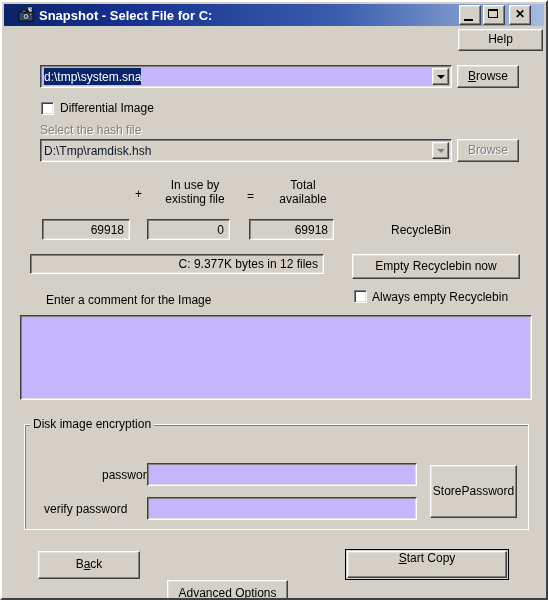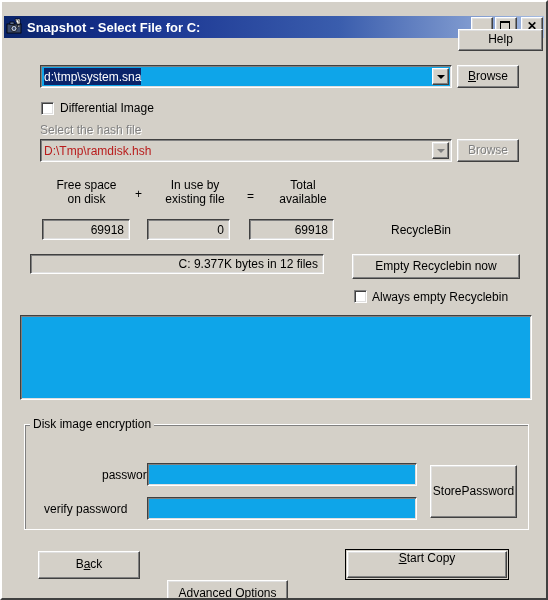--- a/index.html
+++ b/index.html
@@ -21,27 +21,27 @@
     border-top-color: #ffffff;
     border-left-color: #ffffff;
     border-right-color: #404040;
     border-bottom-color: #404040;
     overflow: hidden;
   }
 
   
   .titlebar {
     position: absolute;
-    left: 2px; top: 14px;
+    left: 2px; top: 2px;
     width: 540px;
     height: 22px;
     background: linear-gradient(to right, #0a246a 0%, #16308e 22%, #3a5dad 62%, #a6bce2 100%);
     display: flex;
     align-items: center;
-    padding: 0 0;
+    padding: 0 12px;
     box-sizing: border-box;
   }
   .title-icon {
     width: 18px; height: 18px;
     margin: 0 3px 0 2px;
     flex: 0 0 auto;
     position: relative;
   }
   .title-text {
     color: #ffffff;
@@ -133,21 +133,21 @@
     border-bottom-color: #404040;
     box-shadow: inset -1px -1px 0 #808080, inset 1px 1px 0 #dfdfdf;
     display: flex;
     justify-content: center;
     box-sizing: border-box;
   }
 
   .sunken {
     position: absolute;
     box-sizing: border-box;
-    background: #0ea5e9;
+    background: #c4b5fd;
     border: 1px solid;
     border-top-color: #404040;
     border-left-color: #404040;
     border-right-color: #ffffff;
     border-bottom-color: #ffffff;
     box-shadow: inset 1px 1px 0 #808080, inset -1px -1px 0 #dfdfdf;
   }
   .sunken.gray { background: #d4d0c8; }
 
   .lbl {
@@ -208,21 +208,21 @@
     color: #000;
     white-space: nowrap;
   }
   .field-text.sel {
     background: #0a246a;
     color: #ffffff;
     padding: 1px 0;
     left: 3px;
     top: 2px; bottom: 2px;
   }
-  .field-text.dim { color: #b91c1c; }
+  .field-text.dim { color: #0f172a; }
   .field-text.right {
     left: auto; right: 5px;
   }
 
   
   .groupbox {
     position: absolute;
     box-sizing: border-box;
     border: 1px solid #ffffff;
     box-shadow: inset 1px 1px 0 #808080;
@@ -287,24 +287,20 @@
 
   <div class="lbl dim" style="left:38px; top:121px;">Select the hash file</div>
   <div class="sunken gray" style="left:38px; top:137px; width:412px; height:23px;">
     <span class="field-text dim">D:\Tmp\ramdisk.hsh</span>
     <span class="combo-arrow dis" style="right:2px;"></span>
   </div>
   <div class="btn disabled" style="left:455px; top:137px; width:62px; height:23px;">
     <span>Browse</span>
   </div>
 
-  <div class="lbl ctr" style="left:38px; top:176px; width:93px;">
-    <span>Free space</span><br>
-    <span>on disk</span>
-  </div>
   <div class="lbl" style="left:133px; top:185px;">+</div>
   <div class="lbl ctr" style="left:144px; top:176px; width:98px;">
     <span>In use by</span><br>
     <span>existing file</span>
   </div>
   <div class="lbl" style="left:245px; top:187px;">=</div>
   <div class="lbl ctr" style="left:255px; top:176px; width:92px;">
     <span>Total</span><br>
     <span>available</span>
   </div>
@@ -322,20 +318,21 @@
   <div class="lbl" style="left:389px; top:221px;">RecycleBin</div>
 
   <div class="sunken gray" style="left:28px; top:252px; width:294px; height:20px;">
     <span class="field-text right">C: 9.377K bytes in 12 files</span>
   </div>
 
   <div class="btn" style="left:350px; top:252px; width:168px; height:25px;">
     <span>Empty Recyclebin now</span>
   </div>
 
+  <div class="lbl" style="left:44px; top:291px;">Enter a comment for the Image</div>
 
   <div class="cbox" style="left:352px; top:288px;"></div>
   <div class="lbl" style="left:370px; top:288px;">Always empty Recyclebin</div>
 
   <div class="sunken" style="left:18px; top:313px; width:512px; height:85px;">
     <span class="field-text"></span>
   </div>
 
   <div class="groupbox" style="left:22px; top:422px; width:505px; height:106px;"></div>
   <div class="groupbox-title" style="left:28px; top:415px;">Disk image encryption</div>

